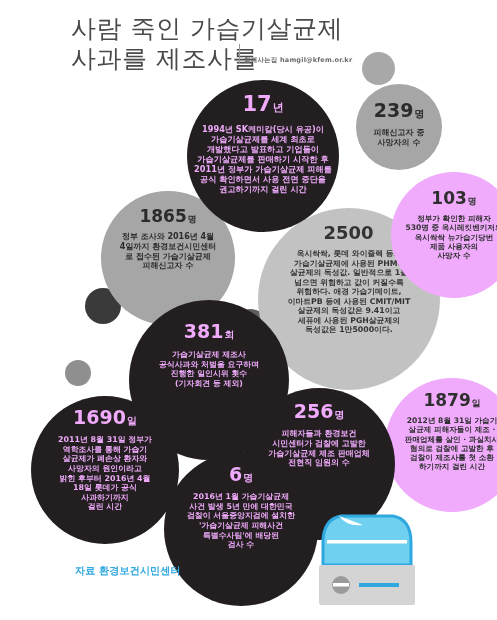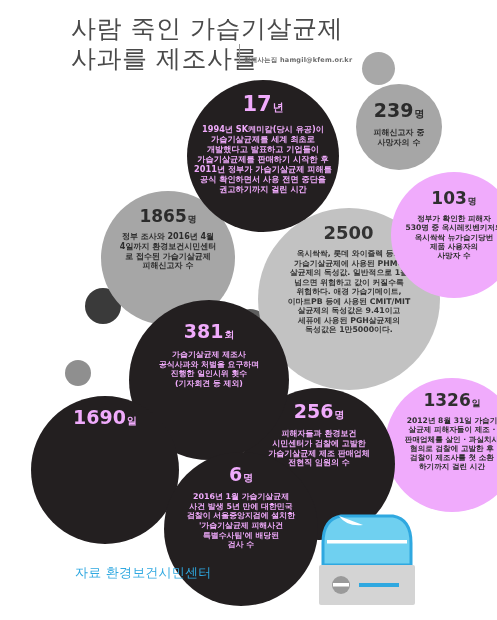--- a/index.html
+++ b/index.html
@@ -151,22 +151,22 @@
   #deco-1 { left: 337px; top: 52px;  width: 33px; height: 33px; background: #a8a8a8; z-index: 2; }
   #deco-2 { left: 60px;  top: 288px; width: 36px; height: 36px; background: #3a3a3a; z-index: 3; }
   #deco-3 { left: 205px; top: 309px; width: 40px; height: 40px; background: #5e5e5e; z-index: 3; }
   #deco-4 { left: 40px;  top: 360px; width: 26px; height: 26px; background: #8f8f8f; z-index: 3; }
 
   
   .source {
     position: absolute;
     left: 50px;
     top: 564px;
-    font-size: 13px;
-    font-weight: normal;
+    font-size: 10px;
+    font-weight: bold;
     color: #2fa8e0;
     letter-spacing: 0.2px;
     white-space: nowrap;
     z-index: 9;
   }
 
   
   #humidifier {
     position: absolute;
     left: 292px;
@@ -250,31 +250,39 @@
 
   <div class="bubble dark" id="b-256">
     <div class="bnum"><span>256</span><span class="unit">명</span></div>
     <div class="bdesc">피해자들과 환경보건
 시민센터가 검찰에 고발한
 가습기살균제 제조 판매업체
 전현직 임원의 수</div>
   </div>
 
   <div class="bubble gray-light" id="b-1326">
-    <div class="bnum"><span>1326</span><span class="unit">일</span></div>
+    <div class="bnum"><span>1879</span><span class="unit">일</span></div>
     <div class="bdesc">2012년 8월 31일 가습기
 살균제 피해자들이 제조 ·
 판매업체를 살인 · 과실치사
 혐의로 검찰에 고발한 후
 검찰이 제조사를 첫 소환
 하기까지 걸린 시간</div>
   </div>
 
   <div class="bubble dark" id="b-1690">
     <div class="bnum"><span>1690</span><span class="unit">일</span></div>
+    <div class="bdesc">2011년 8월 31일 정부가
+역학조사를 통해 가습기
+살균제가 폐손상 환자와
+사망자의 원인이라고
+밝힌 후부터 2016년 4월
+18일 롯데가 공식
+사과하기까지
+걸린 시간</div>
   </div>
 
   <div class="bubble dark" id="b-6">
     <div class="bnum"><span>6</span><span class="unit">명</span></div>
     <div class="bdesc">2016년 1월 가습기살균제
 사건 발생 5년 만에 대한민국
 검찰이 서울중앙지검에 설치한
 '가습기살균제 피해사건
 특별수사팀'에 배당된
 검사 수</div>

